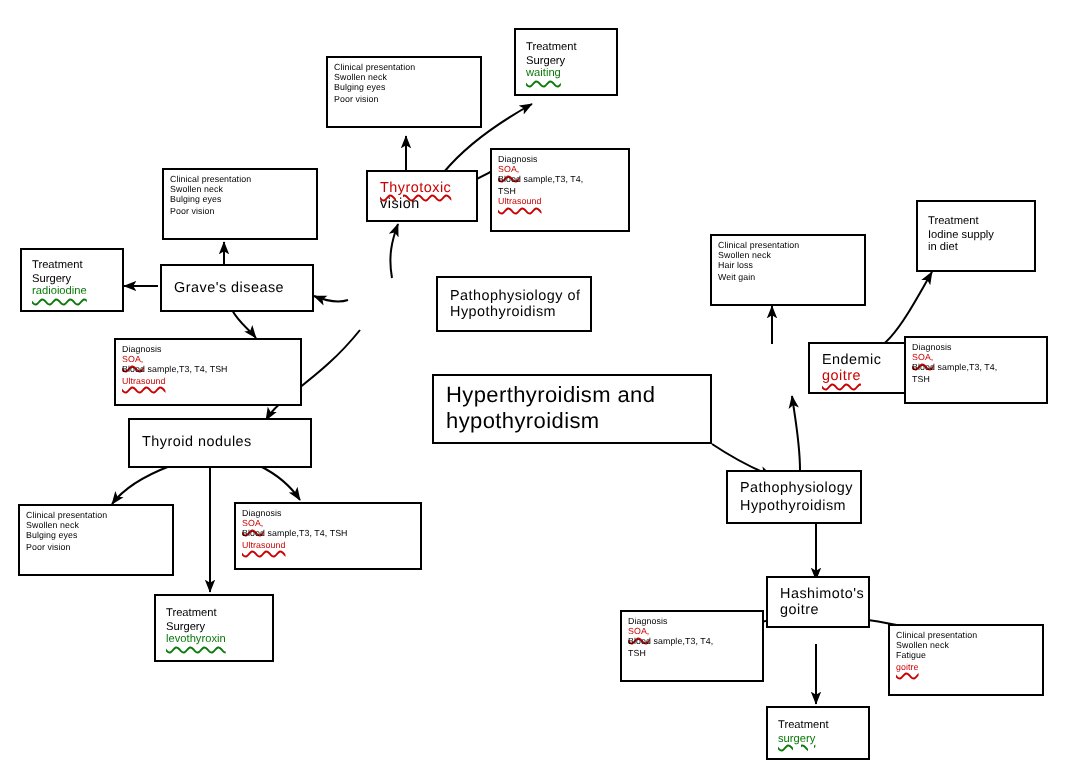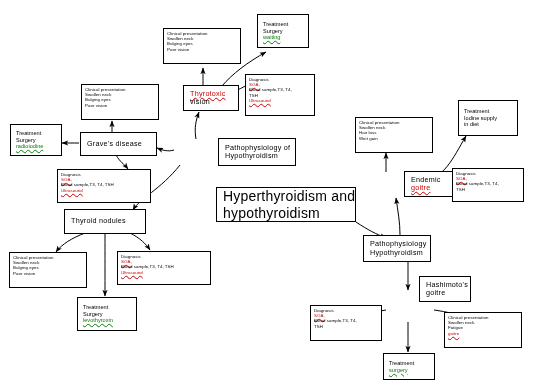--- a/index.html
+++ b/index.html
@@ -50,21 +50,21 @@
   }
   
   .concept {
     padding: 2px 6px;
   }
   .concept .ln {
     font-size: 7.2px;
     letter-spacing: 0.25px;
   }
   .title-node .ln {
-    font-size: 14px;
+    font-size: 11px;
     letter-spacing: 0.2px;
   }
   .treat .ln {
     font-size: 5.6px;
   }
   .treat {
     padding: 3px 5px;
   }
   
   .sp-red {
@@ -185,21 +185,21 @@
     <span class="ln">Hypothyroidism</span>
   </div>
 
   <div class="node detail" style="left:57px; top:169px; width:94px; height:34px;">
     <span class="ln">Diagnosis</span>
     <span class="ln sp-red">SOA,</span>
     <span class="ln">Blood sample,T3, T4, TSH</span>
     <span class="ln sp-red">Ultrasound</span>
   </div>
 
-  <div class="node concept" style="left:64px; top:209px; width:82px; height:25px;">
+  <div class="node concept" style="left:64px; top:209px; width:92px; height:25px;">
     <span class="ln">Thyroid nodules</span>
   </div>
 
   <div class="node detail" style="left:9px; top:252px; width:78px; height:36px;">
     <span class="ln">Clinical presentation</span>
     <span class="ln">Swollen neck</span>
     <span class="ln">Bulging eyes</span>
     <span class="ln">Poor vision</span>
   </div>
 
@@ -244,21 +244,21 @@
     <span class="ln sp-red">SOA,</span>
     <span class="ln">Blood sample,T3, T4,</span>
     <span class="ln">TSH</span>
   </div>
 
   <div class="node concept" style="left:363px; top:235px; width:68px; height:27px;">
     <span class="ln">Pathophysiology</span>
     <span class="ln">Hypothyroidism</span>
   </div>
 
-  <div class="node concept" style="left:383px; top:276px; width:52px; height:26px;margin-left:36px;">
+  <div class="node concept" style="left:383px; top:288px; width:52px; height:26px;">
     <span class="ln">Hashimoto's</span>
     <span class="ln">goitre</span>
   </div>
 
   <div class="node detail" style="left:310px; top:305px; width:72px; height:36px;">
     <span class="ln">Diagnosis</span>
     <span class="ln sp-red">SOA,</span>
     <span class="ln">Blood sample,T3, T4,</span>
     <span class="ln">TSH</span>
   </div>

